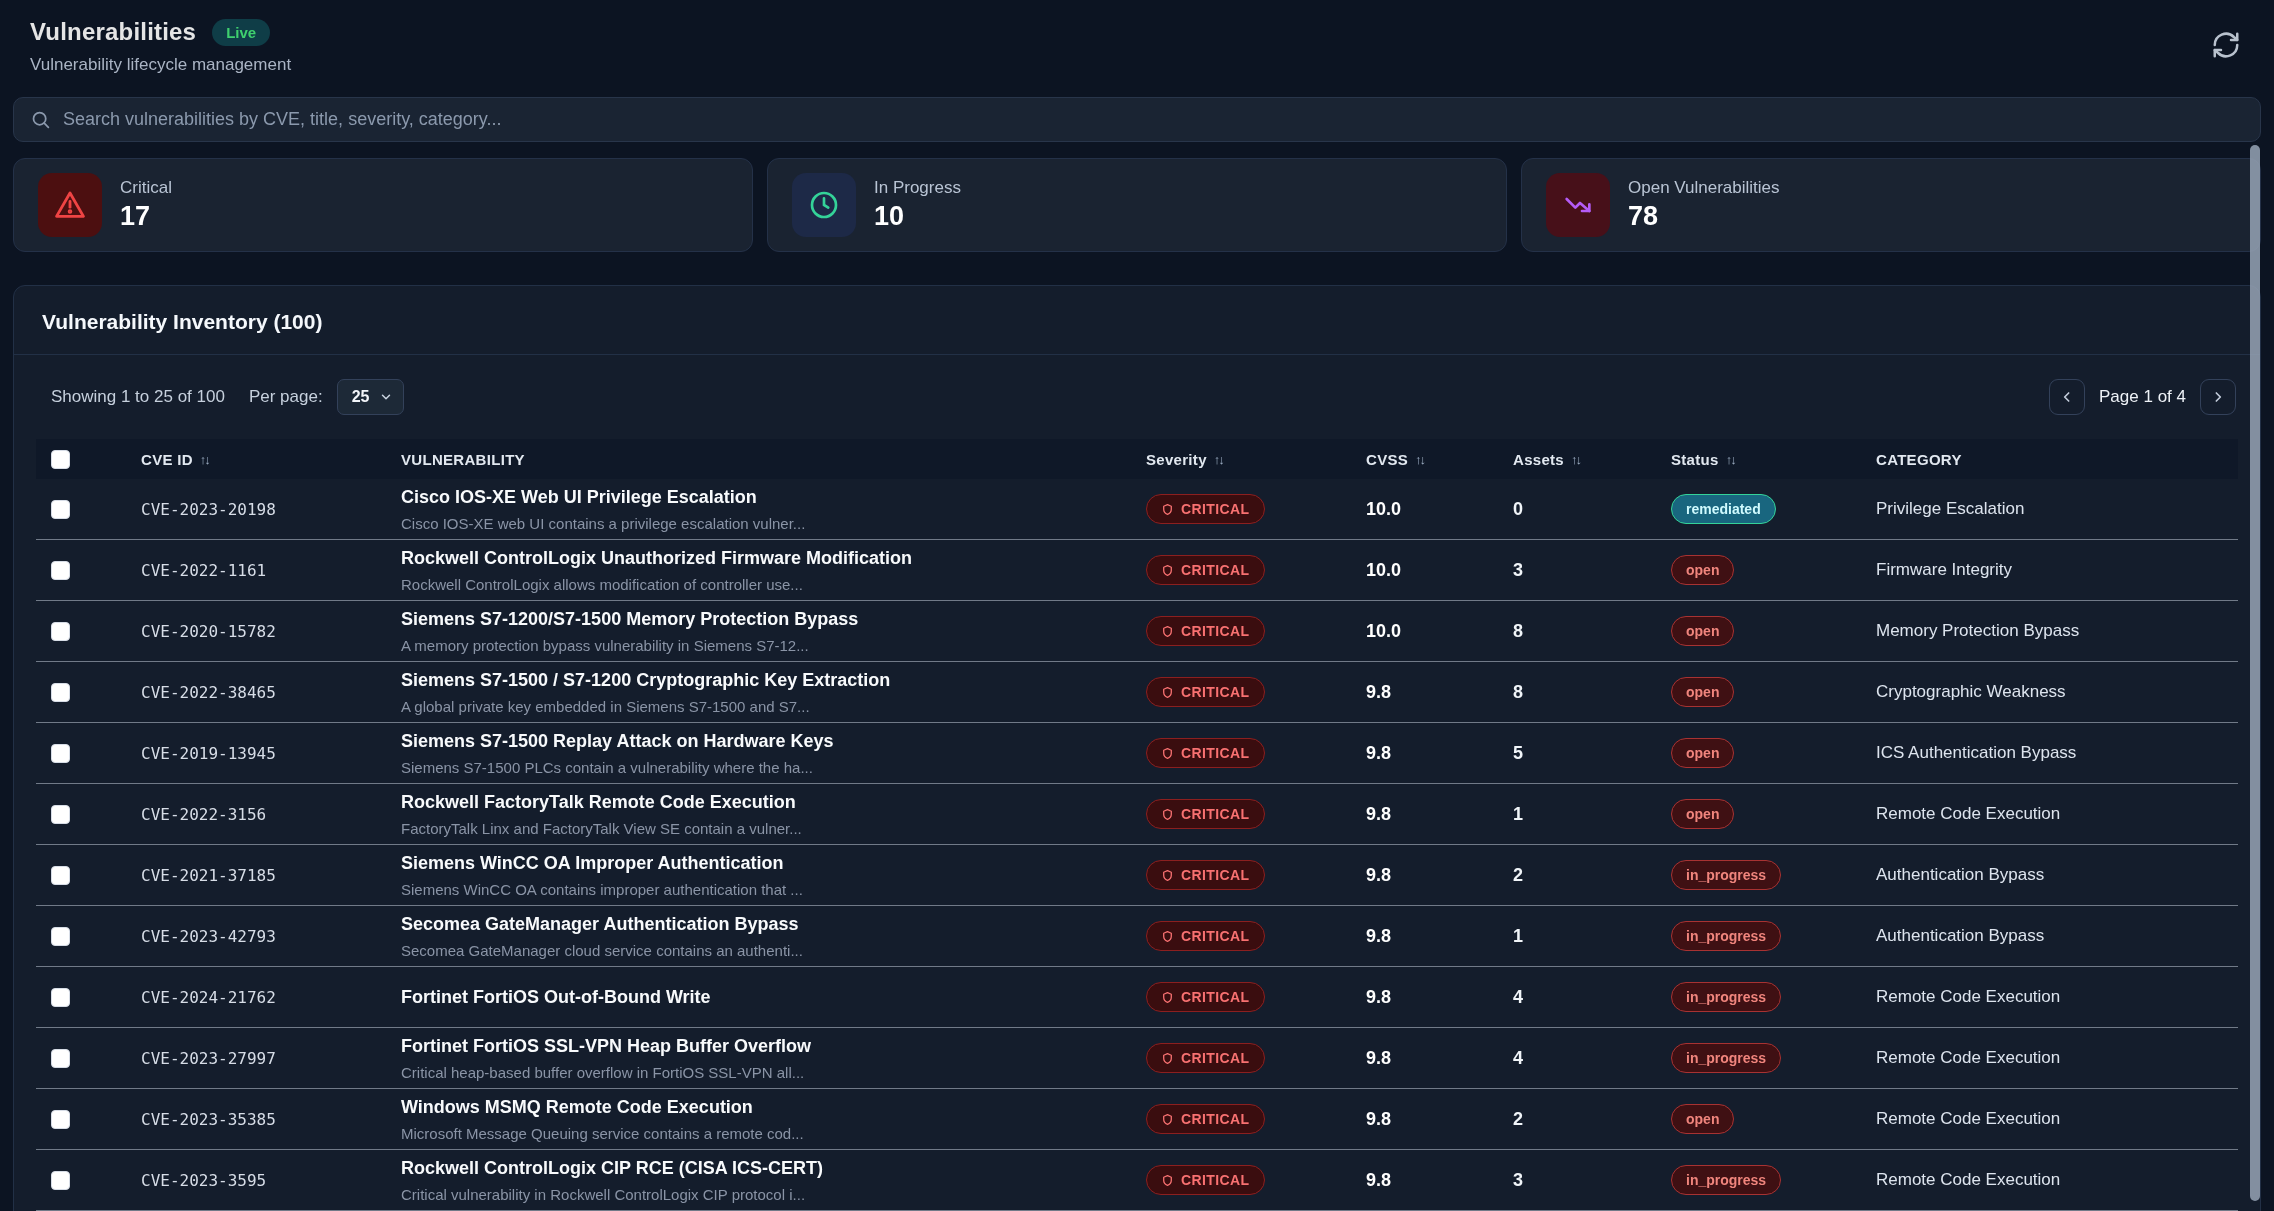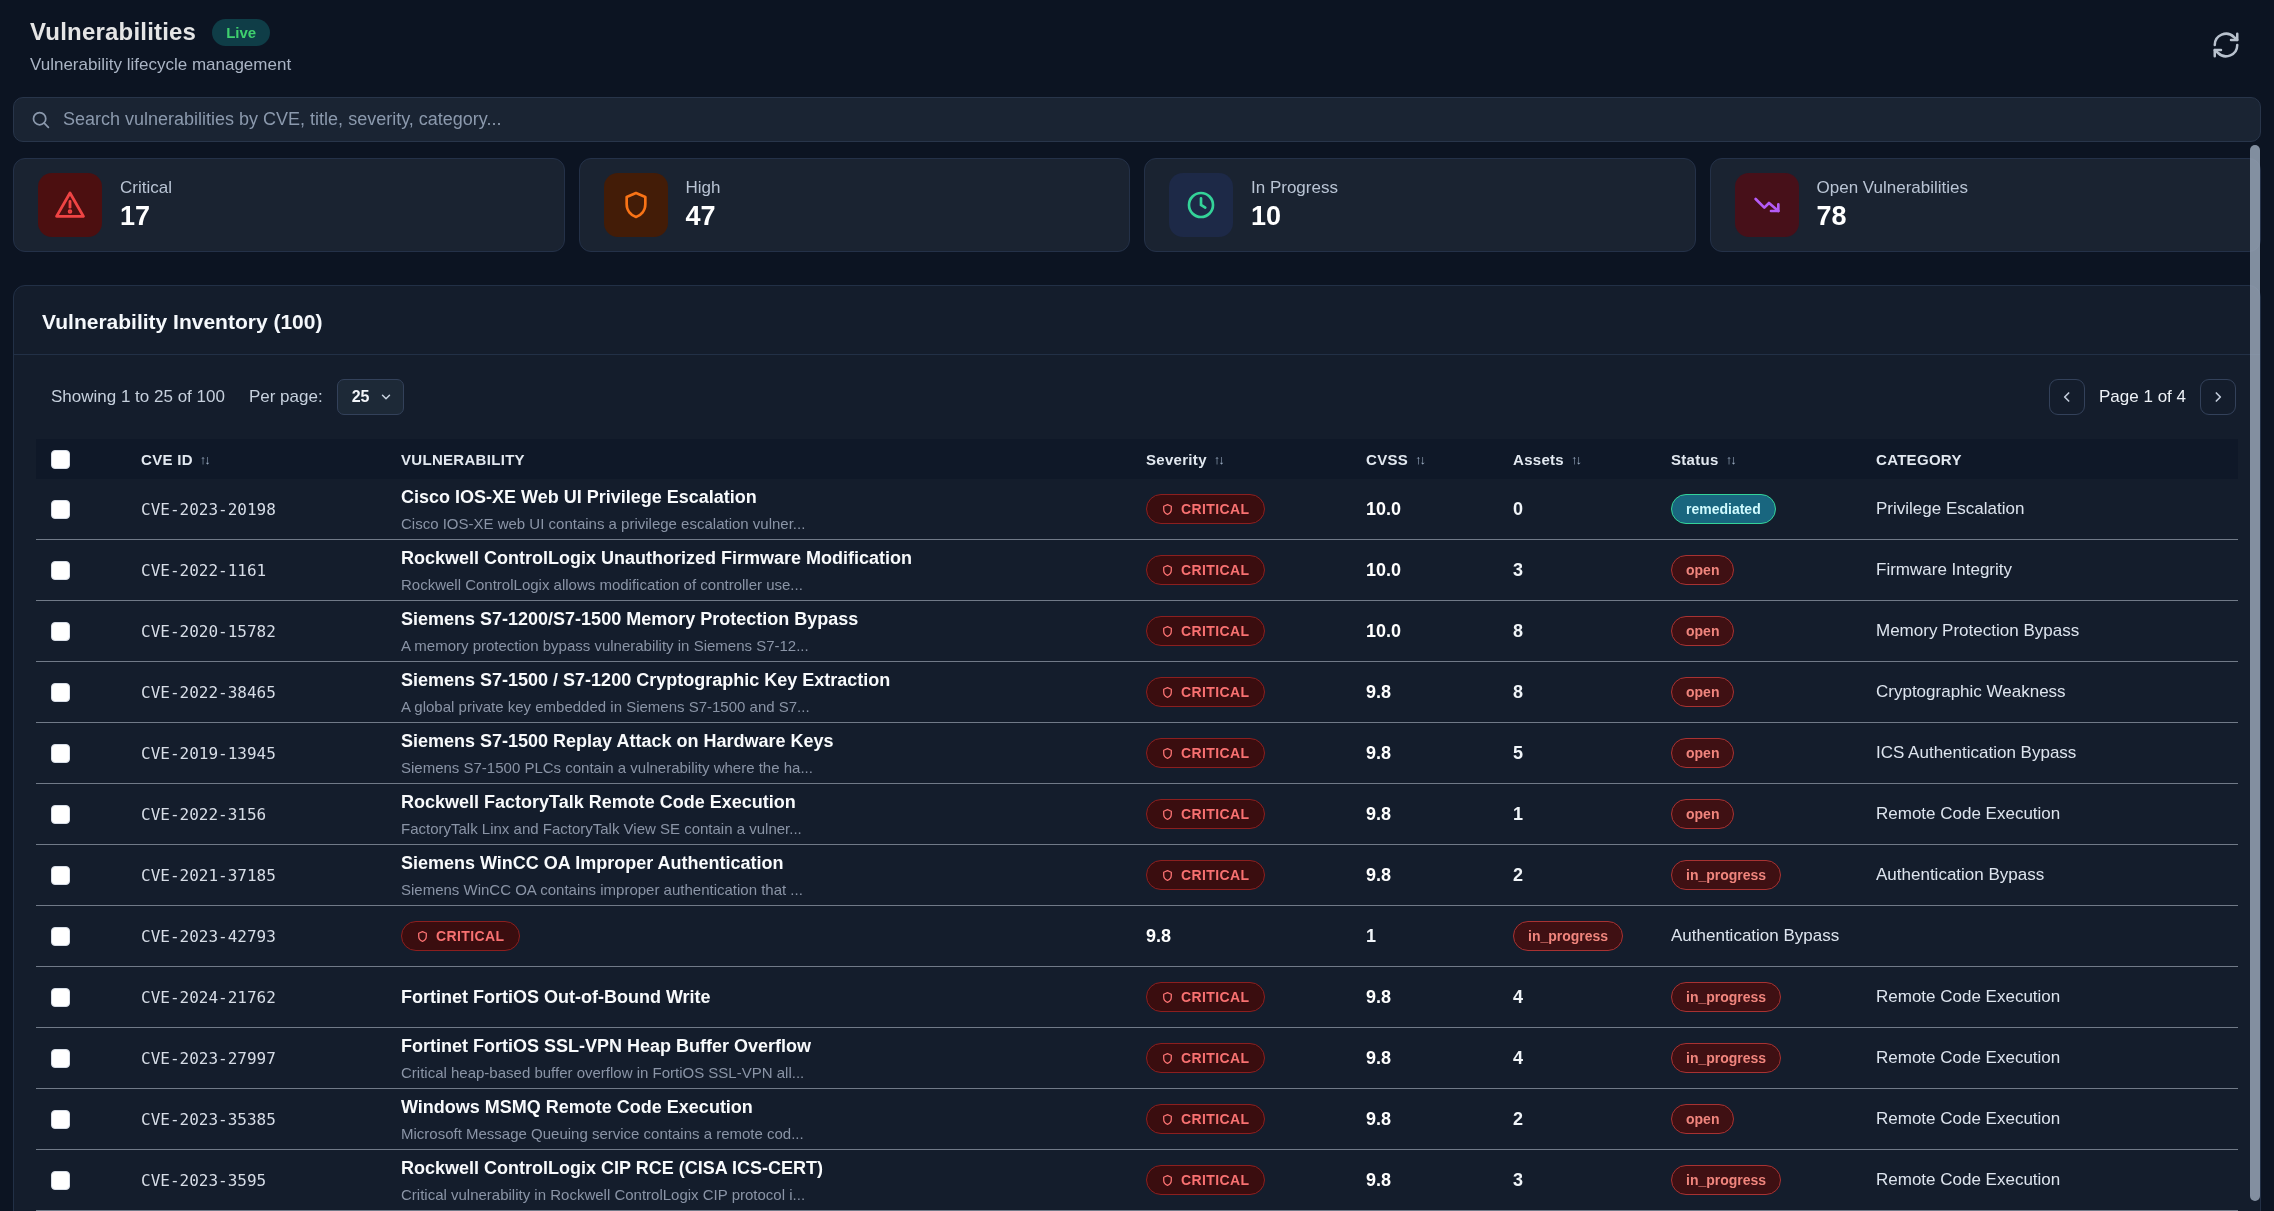--- a/index.html
+++ b/index.html
@@ -158,31 +158,20 @@
       <div class="stat-icon si-critical">
         <svg width="34" height="34" viewBox="0 0 24 24" fill="none" stroke="currentColor" stroke-width="2" stroke-linecap="round" stroke-linejoin="round">
           <path d="M12 3.5 L21.5 20 H2.5 Z"></path>
             <line x1="12" y1="9.5" x2="12" y2="13.5"></line>
             <circle cx="12" cy="16.6" r="0.6" fill="currentColor"></circle>
         </svg>
       </div>
       <div>
         <div class="stat-label">Critical</div>
         <div class="stat-value">17</div>
-      </div>
-    </div>
-    <div class="stat-card">
-      <div class="stat-icon si-high">
-        <svg width="32" height="32" viewBox="0 0 24 24" fill="none" stroke="currentColor" stroke-width="2" stroke-linejoin="round">
-          <path d="M12 3 L19 6 V11.5 C19 16.5 15.5 19.8 12 21 C8.5 19.8 5 16.5 5 11.5 V6 Z"></path>
-        </svg>
-      </div>
-      <div>
-        <div class="stat-label">High</div>
-        <div class="stat-value">47</div>
       </div>
     </div>
     <div class="stat-card">
       <div class="stat-icon si-progress">
         <svg width="32" height="32" viewBox="0 0 24 24" fill="none" stroke="currentColor" stroke-width="2" stroke-linecap="round">
           <circle cx="12" cy="12" r="9"></circle>
             <path d="M12 7 v5 l3.2 2"></path>
         </svg>
       </div>
       <div>
@@ -449,20 +438,24 @@
     <div><span class="status-badge st-red">in_progress</span></div>
     <div class="category">Authentication Bypass</div>
   </div>
 
   <div class="trow">
     <div class="cb-cell">
               <div class="checkbox"></div>
             </div>
     <div class="cve">CVE-2023-42793</div>
     <div>
+      <div class="vuln-title">Secomea GateManager Authentication Bypass</div>
+      <div class="vuln-desc">Secomea GateManager cloud service contains an authenti...</div>
+    </div>
+    <div>
       <span class="sev-badge">
         <span>
           <svg width="13" height="13" viewBox="0 0 24 24" fill="none" stroke="currentColor" stroke-width="2.4" stroke-linejoin="round">
             <path d="M12 3 L19 6 V11.5 C19 16.5 15.5 19.8 12 21 C8.5 19.8 5 16.5 5 11.5 V6 Z"></path>
           </svg>
         </span>
         <span>CRITICAL</span>
       </span>
     </div>
     <div class="cvss">9.8</div>

